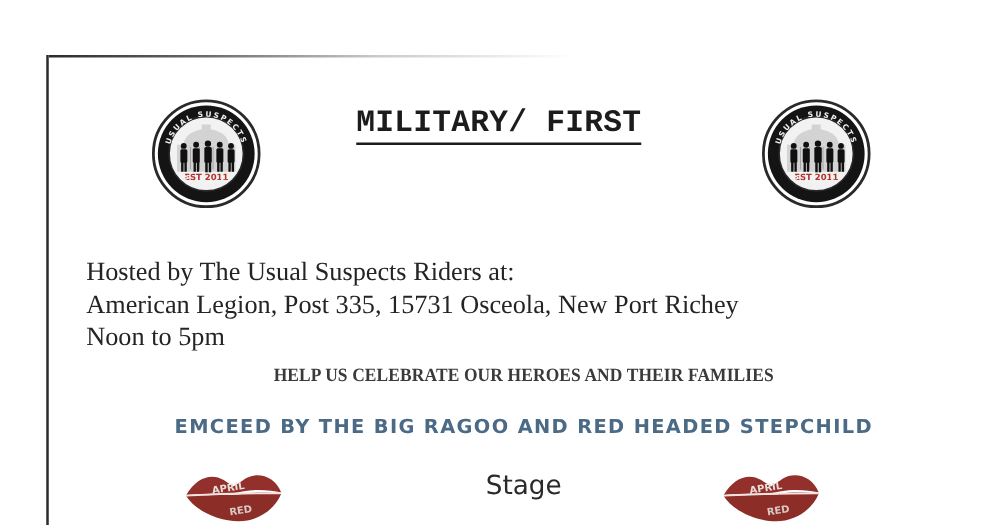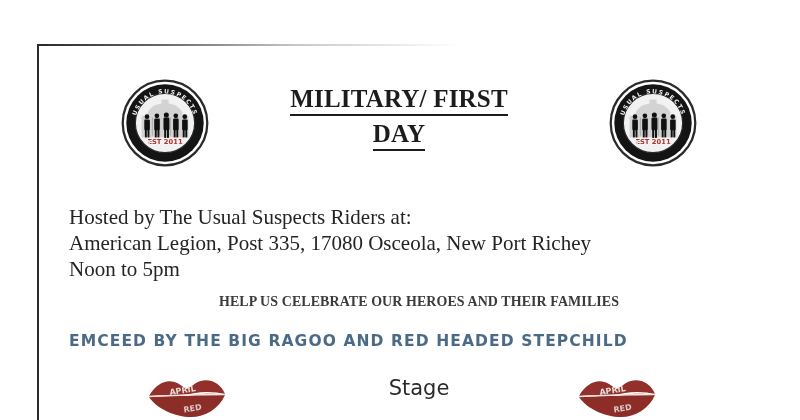--- a/index.html
+++ b/index.html
@@ -39,21 +39,21 @@
   .club-logo svg { display:block; width:90px; height:90px; }
 
   
   #headline {
     position:absolute;
     left:160px; top:40px;
     width:400px;
     text-align:center;
   }
   .headline-line {
-    font-family:Liberation Serif, serif;
+    font-family:Liberation Mono, monospace;
     font-weight:bold;
     font-size:25px;
     line-height:29px;
     color:#1c1c1c;
     letter-spacing:0.2px;
     display:inline-block;
     border-bottom:2px solid #1c1c1c;
     padding-bottom:1px;
   }
   .headline-row { margin-bottom:3px; }
@@ -91,21 +91,21 @@
     color:#3a3a3a;
     transform:scaleX(0.93);
     white-space:nowrap;
   }
 
   
   #emcee-line {
     position:absolute;
     left:30px; top:288px;
     width:700px;
-    text-align:left;
+    text-align:center;
     font-family:"DejaVu Sans", sans-serif;
     font-weight:bold;
     font-size:15.5px;
     letter-spacing:1.1px;
     white-space:nowrap;
   }
 
   
   #duo-row {
     position:absolute;
@@ -277,28 +277,25 @@
       <text font-family="DejaVu Sans, sans-serif" font-size="6.6" font-weight="bold" fill="#f0f0f0" letter-spacing="3.4">
         <textPath href="#arcBotR" startOffset="50%" text-anchor="middle">RIDERS</textPath>
       </text>
     </svg>
   </div>
 
   <div id="headline">
     <div class="headline-row">
       <span class="headline-line">MILITARY/ FIRST</span>
     </div>
-    <div class="headline-row">
-      <span class="headline-line">DAY</span>
-    </div>
   </div>
 
   <div id="body-block">
     <div class="body-line">Hosted by The Usual Suspects Riders at:</div>
-    <div class="body-line">American Legion, Post 335, 17080 Osceola, New Port Richey</div>
+    <div class="body-line">American Legion, Post 335, 15731 Osceola, New Port Richey</div>
     <div class="body-line bold">Noon to 5pm</div>
   </div>
 
   <div id="celebrate-line" style="color: rgb(58, 58, 58);">HELP US CELEBRATE OUR HEROES AND THEIR FAMILIES</div>
 
   <div id="emcee-line" style="color: rgb(74, 106, 134);">EMCEED BY THE BIG RAGOO AND RED HEADED STEPCHILD</div>
 
   <div id="duo-row">
 
     <div class="lips" id="lips-left">

